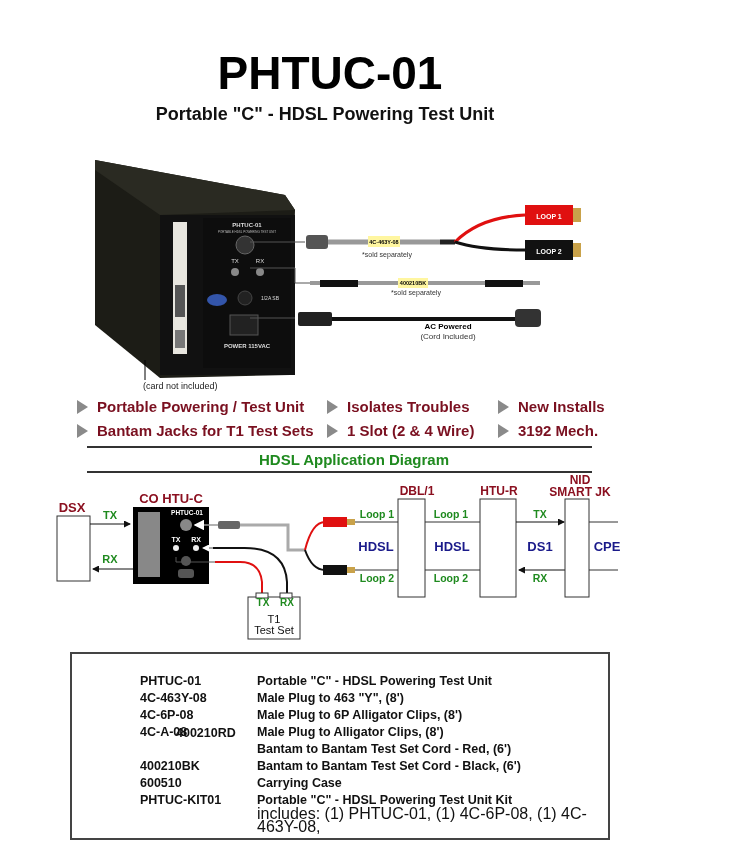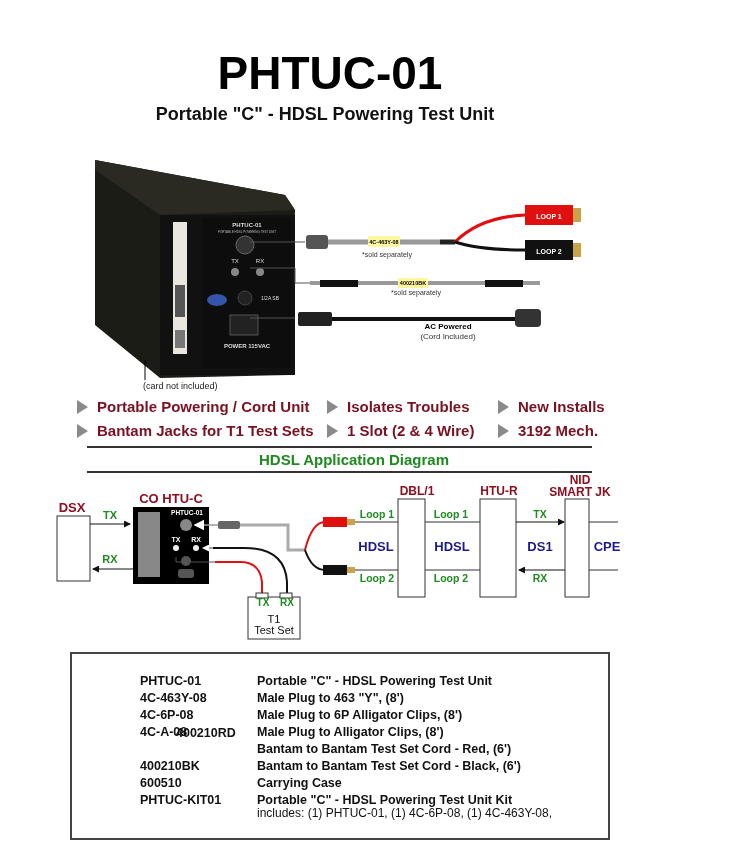--- a/index.html
+++ b/index.html
@@ -7,21 +7,21 @@
     .abs { position: absolute; }
     .title { left: 0; width: 660px; top: 46px; text-align: center; font-weight: bold; font-size: 46px; color: #000; letter-spacing: 0px; }
     .subtitle { left: 0; width: 650px; top: 104px; text-align: center; font-weight: bold; font-size: 18px; color: #111; }
     .small { font-size: 9px; color: #222; }
     .feat { font-weight: bold; font-size: 15px; color: #7a1020; display: flex; align-items: center; }
     .feat .tri { width: 0; height: 0; border-top: 7px solid transparent; border-bottom: 7px solid transparent; border-left: 11px solid #8a8a8a; margin-right: 9px; }
     .rule { height: 2px; background: #333; }
     .diag-title { font-weight: bold; font-size: 15px; color: #1f8a1f; }
     .parts { left: 70px; top: 652px; width: 540px; height: 188px; border: 2px solid #444; background: #fff; }
     .row { position: absolute; font-size: 12.5px; font-weight: bold; color: #111; }
-    .incl { position: absolute; font-size: 12px; color: #111; line-height: 13px; }
+    .incl { position: absolute; font-size: 16px; color: #111; line-height: 13px; }
   </style>
 </head>
 <body>
 
 <div class="abs title">PHTUC-01</div>
 <div class="abs subtitle">Portable "C" - HDSL Powering Test Unit</div>
 
 <svg class="abs" style="left:85px;top:150px;" width="225" height="230">
   <polygon points="10,10 200,45 210,60 205,225 75,228 10,175" fill="#1c1c16"></polygon>
   <polygon points="10,10 200,45 210,60 75,65 10,20" fill="#2a2a22"></polygon>
@@ -73,21 +73,21 @@
   <text x="176" y="100" fill="#333" font-size="7" text-anchor="middle" font-family="Liberation Sans, sans-serif">*sold separately</text>
   <rect x="58" y="117" width="34" height="14" rx="2" fill="#222"></rect>
   <line x1="92" y1="124" x2="275" y2="124" stroke="#111" stroke-width="4"></line>
   <rect x="275" y="114" width="26" height="18" rx="4" fill="#333"></rect>
   <text x="208" y="134" fill="#000" font-size="8" font-weight="bold" text-anchor="middle" font-family="Liberation Sans, sans-serif">AC Powered</text>
   <text x="208" y="144" fill="#333" font-size="8" text-anchor="middle" font-family="Liberation Sans, sans-serif">(Cord Included)</text>
 </svg>
 
 <div class="abs feat" style="left:77px;top:398px;">
     <span class="tri"></span>
-    <span>Portable Powering / Cord Unit</span>
+    <span>Portable Powering / Test Unit</span>
   </div>
 <div class="abs feat" style="left:327px;top:398px;">
     <span class="tri"></span>
     <span>Isolates Troubles</span>
   </div>
 <div class="abs feat" style="left:498px;top:398px;">
     <span class="tri"></span>
     <span>New Installs</span>
   </div>
 <div class="abs feat" style="left:77px;top:422px;">

